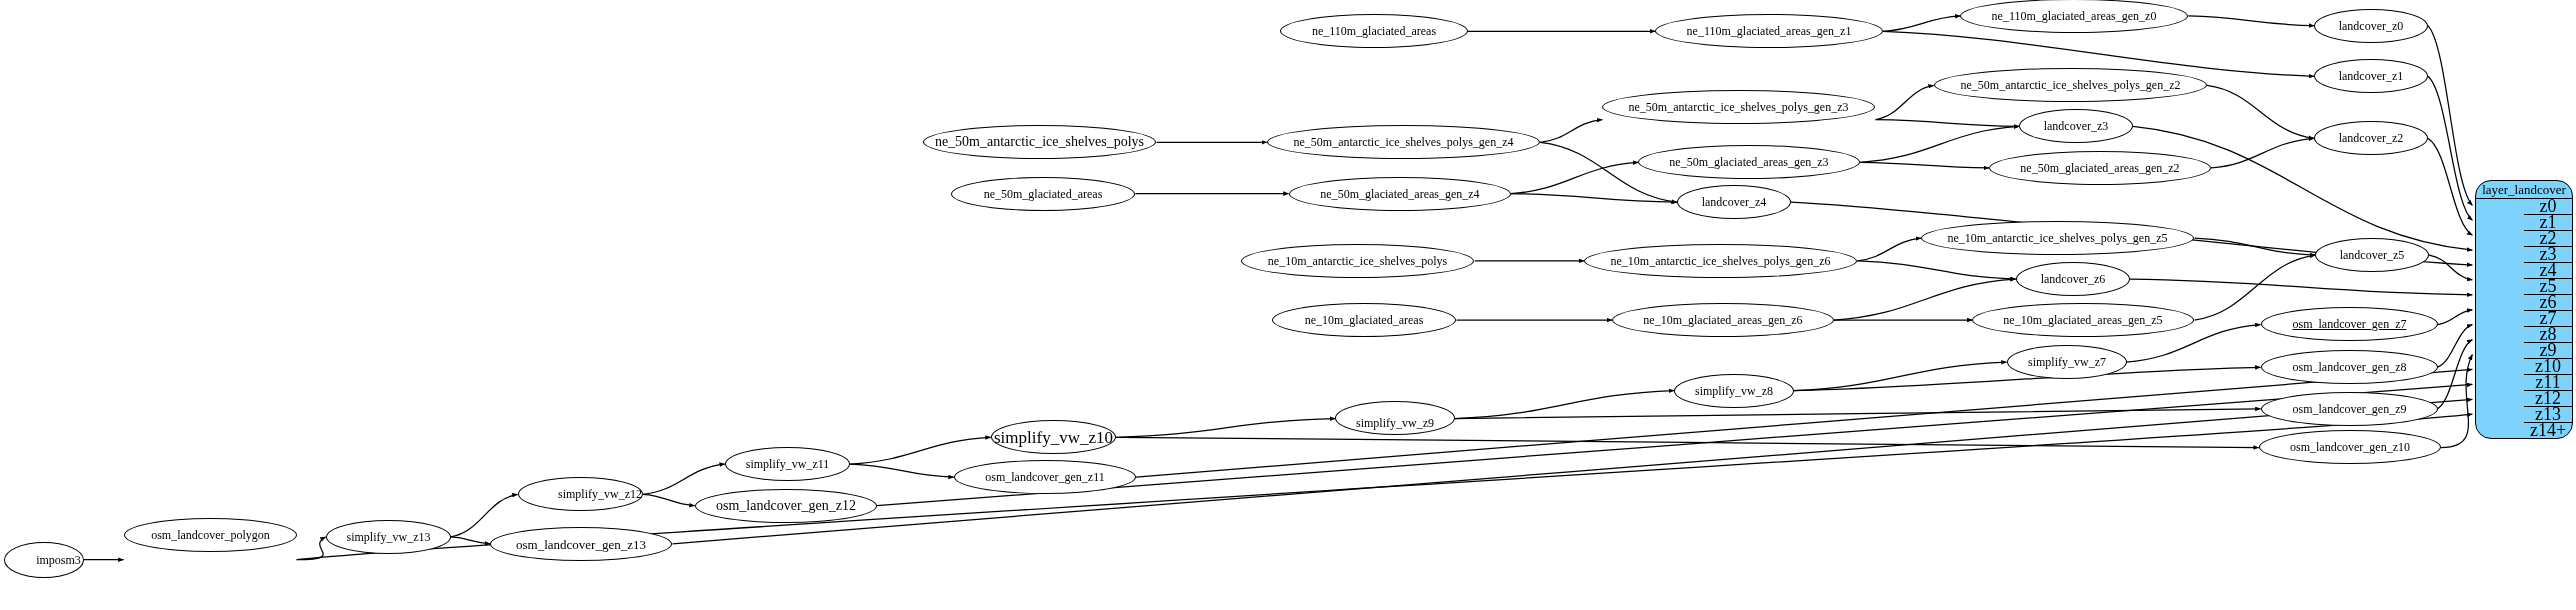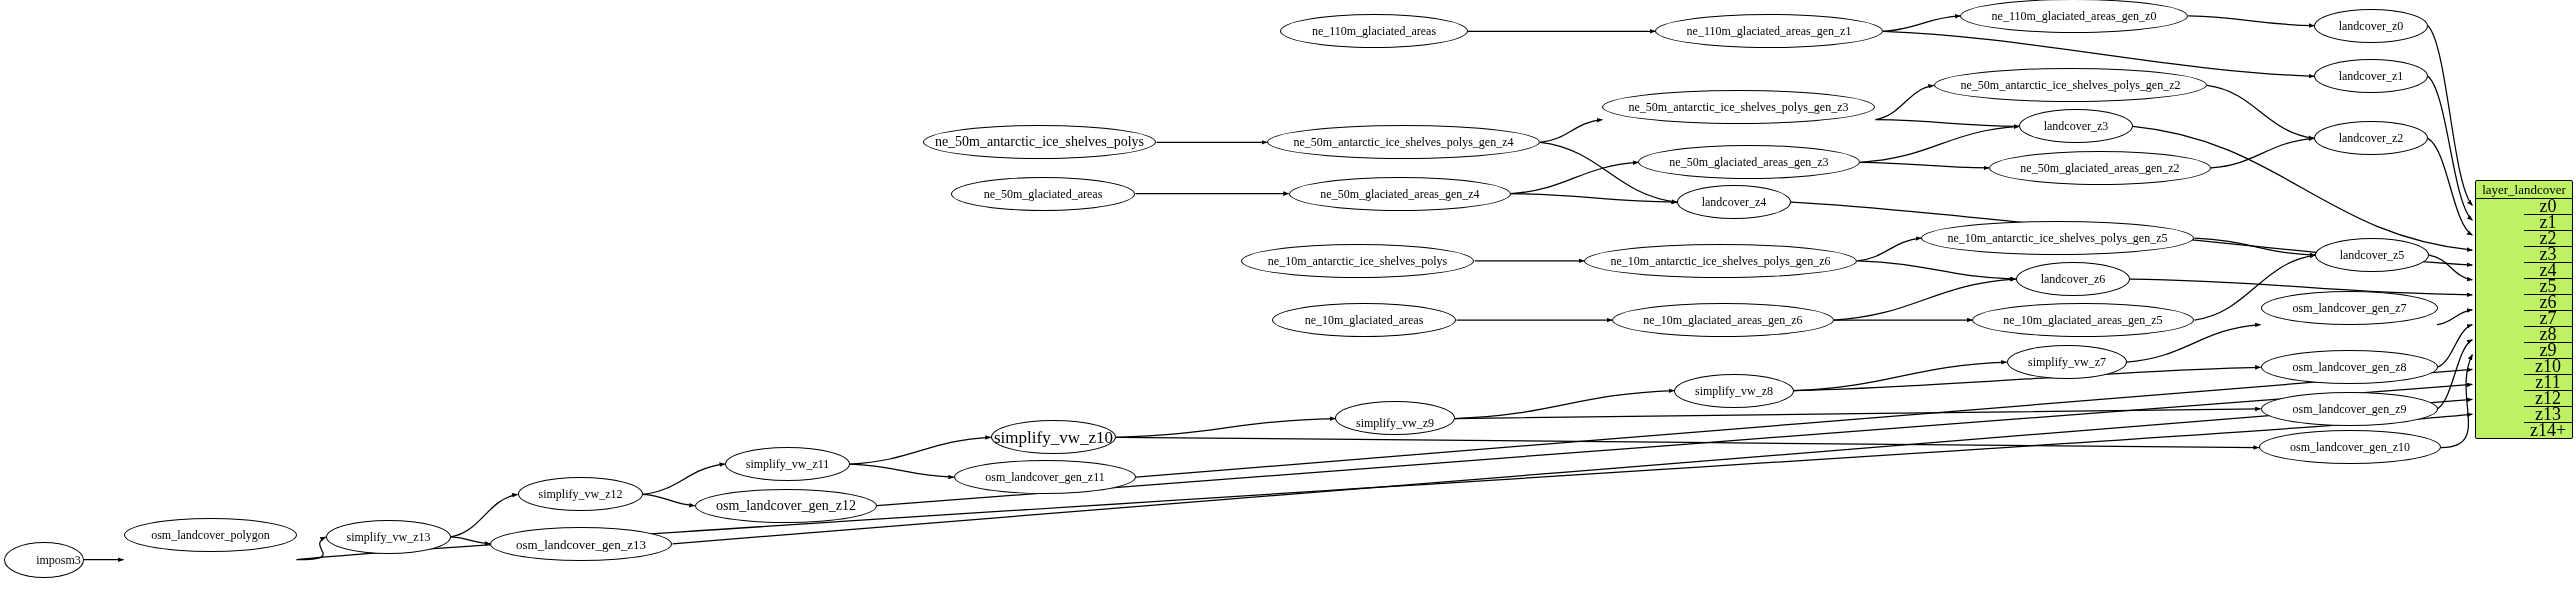--- a/index.html
+++ b/index.html
@@ -3,21 +3,21 @@
 <meta charset="utf-8">
 <style>
   html,body{margin:0;padding:0;background:#ffffff;}
   #stage{position:relative;width:2576px;height:611px;background:#ffffff;
          font-family:"Liberation Serif","DejaVu Serif",serif;overflow:hidden;}
   #edges{position:absolute;left:0;top:0;width:2576px;height:611px;}
   .node{position:absolute;display:flex;align-items:center;justify-content:center;
         border:0.9px solid #000;border-radius:50%;background:#ffffff;
         box-sizing:border-box;color:#000;white-space:nowrap;}
   .node span{display:block;line-height:1;}
-  .tbl{position:absolute;border:0.9px solid #000;border-radius:2px;background:#bef264;
+  .tbl{position:absolute;border:0.9px solid #000;border-radius:16px;background:#7dd3fc;
        box-sizing:border-box;overflow:hidden;}
   .tbl .hdr{height:17px;display:flex;align-items:center;justify-content:center;
             font-size:13px;color:#000;border-bottom:0.9px solid #000;}
   .tbl .row{height:15px;display:flex;align-items:center;justify-content:center;
             font-size:18px;color:#000;border-bottom:0.9px solid #000;margin-left:48px;}
   .tbl .row.last{border-bottom:none;}
 </style>
 </head>
 <body>
 
@@ -151,21 +151,21 @@
       </div>
       <div class="node" style="left: 1272px; top: 303px; width: 184px; height: 34px;">
         <span style="font-size: 12px;">ne_10m_glaciated_areas</span>
       </div>
       <div class="node" style="left: 1612px; top: 303px; width: 222px; height: 34px;">
         <span style="font-size: 12px;">ne_10m_glaciated_areas_gen_z6</span>
       </div>
       <div class="node" style="left: 1972px; top: 303px; width: 222px; height: 34px;">
         <span style="font-size: 12px;">ne_10m_glaciated_areas_gen_z5</span>
       </div>
-      <div class="node" style="left: 2261px; top: 291px; width: 177px; height: 34px;">
+      <div class="node" style="left: 2261px; top: 307px; width: 177px; height: 34px; text-decoration: underline;">
         <span style="font-size: 12px;">osm_landcover_gen_z7</span>
       </div>
       <div class="node" style="left: 2007px; top: 345px; width: 120px; height: 34px;">
         <span style="font-size: 12px;">simplify_vw_z7</span>
       </div>
       <div class="node" style="left: 2261px; top: 350px; width: 177px; height: 34px;">
         <span style="font-size: 12px;">osm_landcover_gen_z8</span>
       </div>
       <div class="node" style="left: 1674px; top: 374px; width: 120px; height: 34px;">
         <span style="font-size: 12px;">simplify_vw_z8</span>
@@ -181,21 +181,21 @@
       </div>
       <div class="node" style="left: 2259px; top: 430px; width: 182px; height: 34px;">
         <span style="font-size: 12px;">osm_landcover_gen_z10</span>
       </div>
       <div class="node" style="left: 725px; top: 447px; width: 125px; height: 34px;">
         <span style="font-size: 12px;">simplify_vw_z11</span>
       </div>
       <div class="node" style="left: 954px; top: 460px; width: 182px; height: 34px;">
         <span style="font-size: 12px;">osm_landcover_gen_z11</span>
       </div>
-      <div class="node" style="left: 518px; top: 477px; width: 125px; height: 34px;">
+      <div class="node" style="left: 518px; top: 477px; width: 125px; height: 34px; justify-content: flex-end;">
         <span style="font-size: 12px;">simplify_vw_z12</span>
       </div>
       <div class="node" style="left: 695px; top: 489px; width: 182px; height: 34px;">
         <span style="font-size: 14px;">osm_landcover_gen_z12</span>
       </div>
       <div class="node" style="left: 326px; top: 520px; width: 125px; height: 34px;">
         <span style="font-size: 12px;">simplify_vw_z13</span>
       </div>
       <div class="node" style="left: 490px; top: 527px; width: 182px; height: 34px;">
         <span style="font-size: 13px;">osm_landcover_gen_z13</span>

